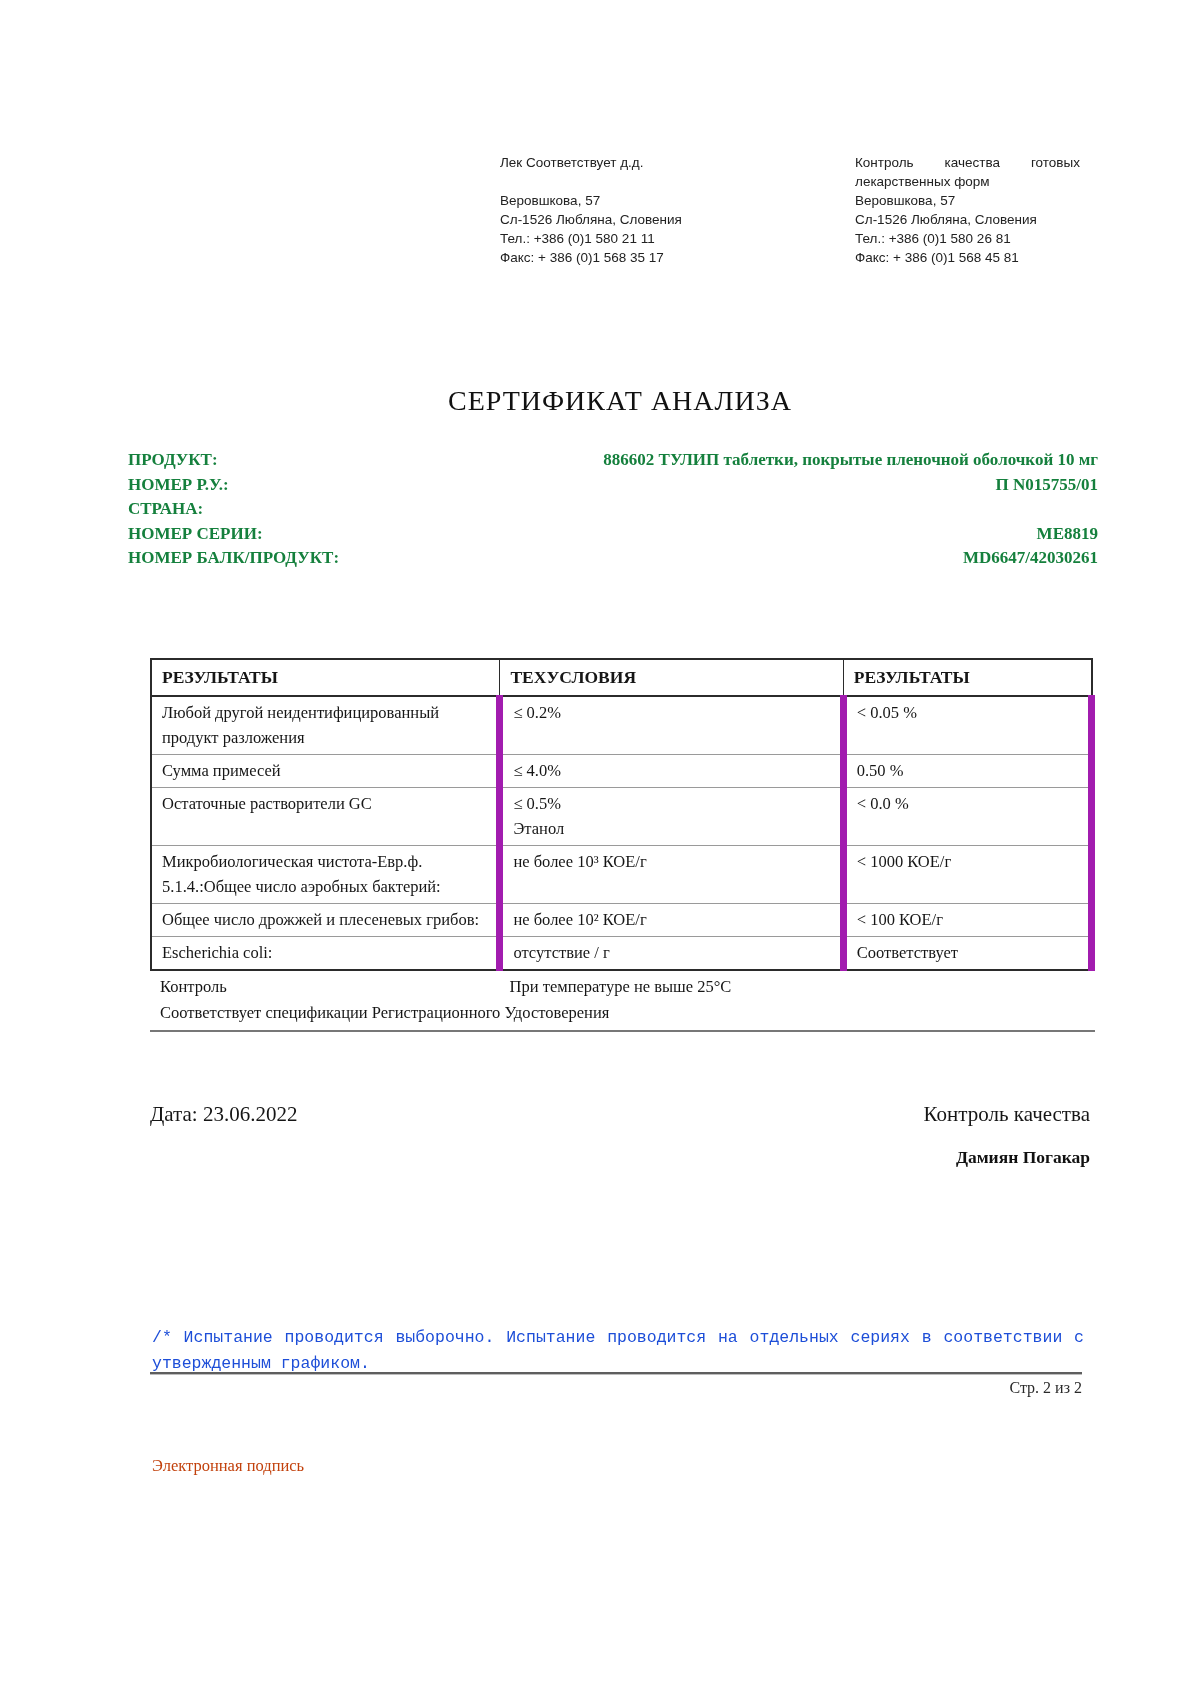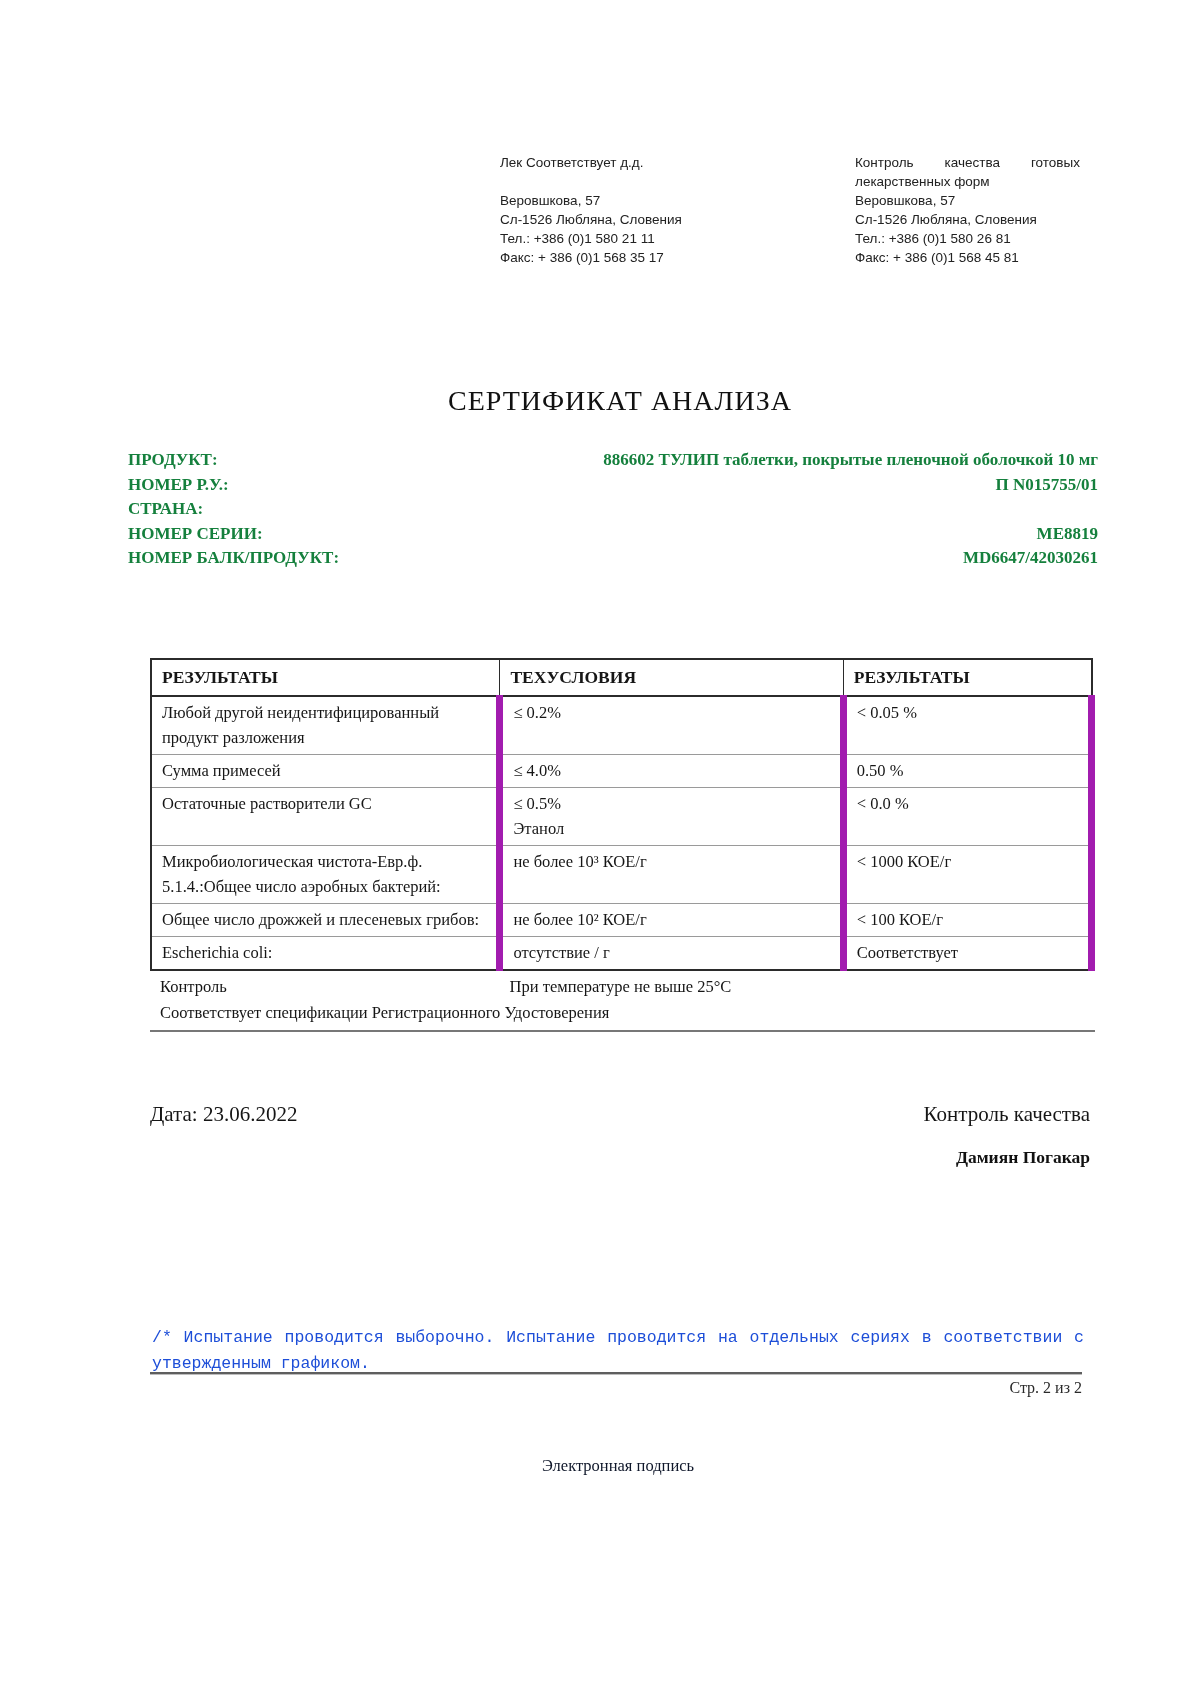--- a/index.html
+++ b/index.html
@@ -108,21 +108,21 @@
     text-align:right; font-size:16px; color:#2a2a2a;
   }
   .footer-note {
     position:absolute; top:1325px; left:152px; width:932px;
     font-size:16.5px; line-height:26px; color:#1d4ed8;
     text-align:justify;
     font-family:Liberation Mono, monospace;
   }
   .footer-sign {
     position:absolute; top:1456px; left:152px; width:932px;
-    font-size:16.5px; color:#0f172a;text-align:center;
+    font-size:16.5px; color:#c2410c;
   }
 </style>
 </head>
 <body>
 
 <div class="page">
 
   <div class="letterhead-left">
     <div>Лек Соответствует д.д.</div>
     <div class="lh-gap"></div>

